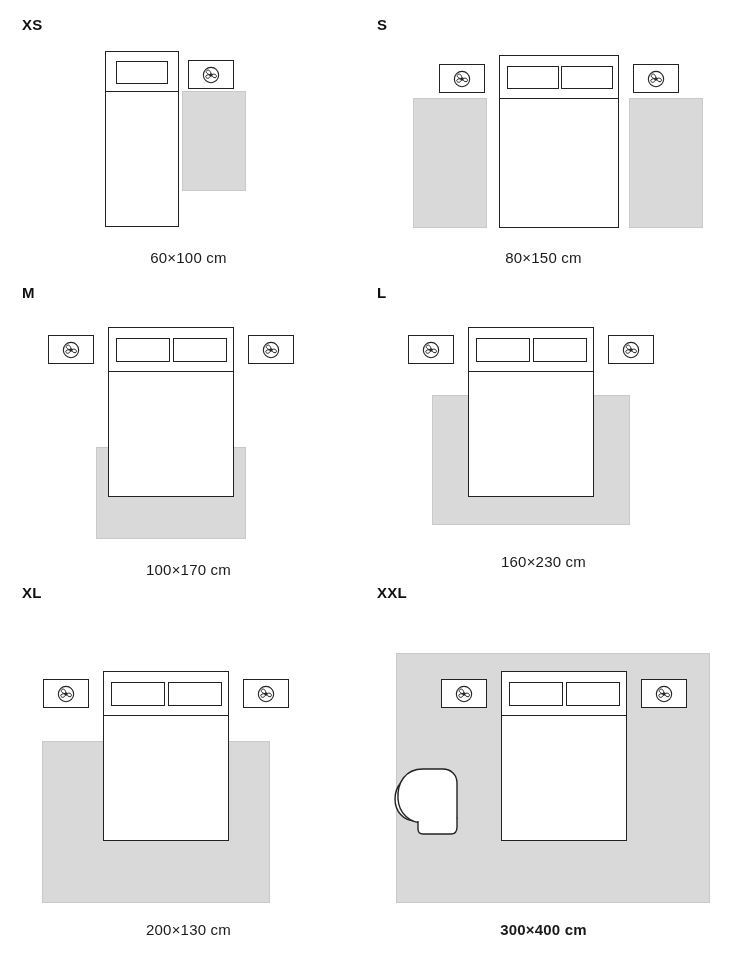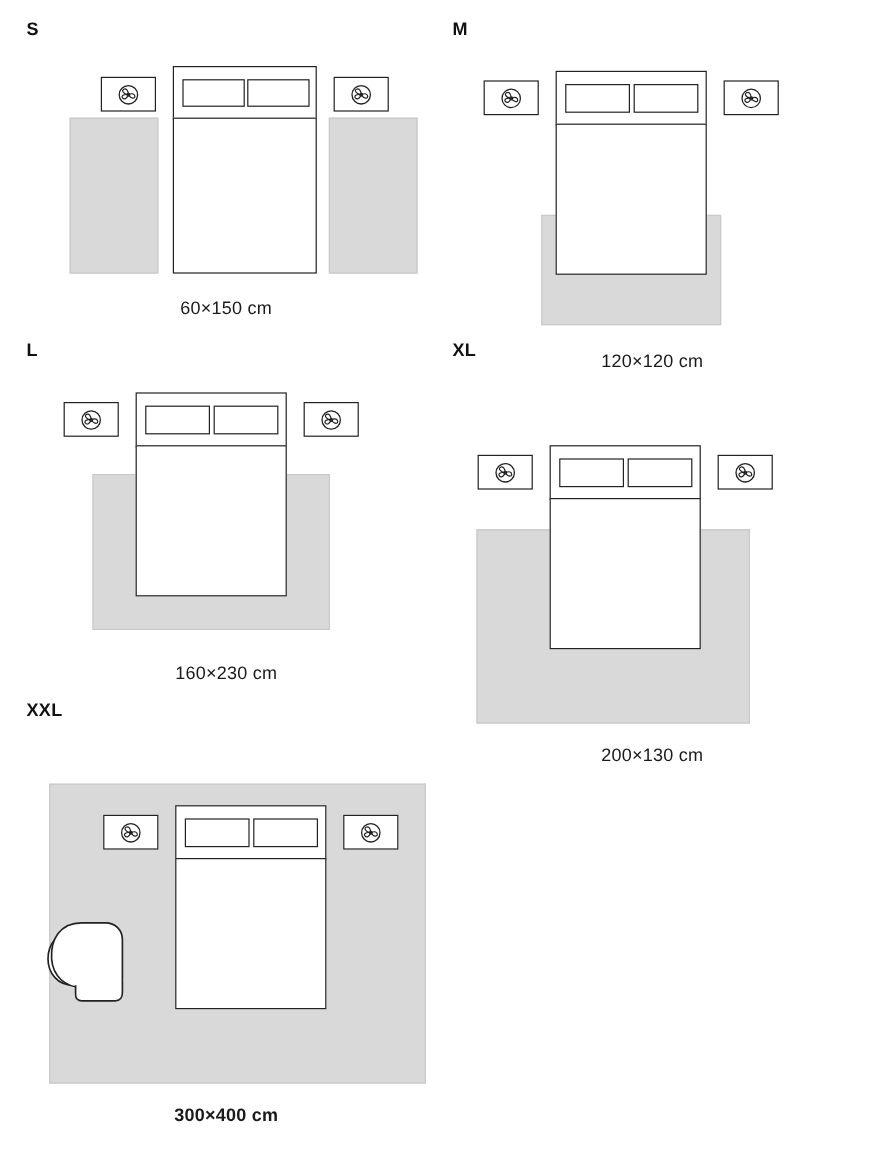--- a/index.html
+++ b/index.html
@@ -79,20 +79,46 @@
   .lamp-svg { display: block; }
   .chair {
     position: absolute;
   }
 </style>
 </head>
 <body>
 
 <div class="grid">
 
+  <div class="cell">
+    <div class="size-label">XS</div>
+    <div class="stage">
+
+      <div class="rug" style="left:166px; top:58px; width:62px; height:98px;"></div>
+
+      <div class="headboard" style="left:89px; top:18px; width:72px; height:40px;"></div>
+
+      <div class="pillow" style="left:100px; top:28px; width:50px; height:21px;"></div>
+
+      <div class="bed" style="left:89px; top:58px; width:72px; height:134px;"></div>
+
+      <div class="nightstand" style="left:172px; top:27px; width:44px; height:27px;">
+        <span>
+          <svg class="lamp-svg" width="20" height="20" viewBox="0 0 24 24">
+            <circle cx="12" cy="12" r="9.2" fill="none" stroke="#222" stroke-width="1.3"></circle>
+            <path d="M12 12 C12 7.5 9.6 5.2 7.3 6.4 C5.2 7.5 6.1 11 12 12 Z" fill="none" stroke="#222" stroke-width="1.2"></path>
+            <path d="M12 12 C16 9.9 18.6 11.3 18.5 13.7 C18.4 16 15.1 16.2 12 12 Z" fill="none" stroke="#222" stroke-width="1.2"></path>
+            <path d="M12 12 C10.4 16.2 7.6 16.9 6.1 15 C4.7 13.2 7 10.9 12 12 Z" fill="none" stroke="#222" stroke-width="1.2"></path>
+            <circle cx="12" cy="12" r="1.5" fill="none" stroke="#222" stroke-width="1.1"></circle>
+          </svg>
+        </span>
+      </div>
+      <div class="caption" style="top:216px;">60×100 cm</div>
+    </div>
+  </div>
 
   <div class="cell">
     <div class="size-label">S</div>
     <div class="stage">
 
       <div class="rug" style="left:42px; top:65px; width:72px; height:128px;"></div>
 
       <div class="rug" style="left:258px; top:65px; width:72px; height:128px;"></div>
 
       <div class="headboard" style="left:128px; top:22px; width:118px; height:43px;"></div>
@@ -117,21 +143,21 @@
         <span>
           <svg class="lamp-svg" width="20" height="20" viewBox="0 0 24 24">
             <circle cx="12" cy="12" r="9.2" fill="none" stroke="#222" stroke-width="1.3"></circle>
             <path d="M12 12 C12 7.5 9.6 5.2 7.3 6.4 C5.2 7.5 6.1 11 12 12 Z" fill="none" stroke="#222" stroke-width="1.2"></path>
             <path d="M12 12 C16 9.9 18.6 11.3 18.5 13.7 C18.4 16 15.1 16.2 12 12 Z" fill="none" stroke="#222" stroke-width="1.2"></path>
             <path d="M12 12 C10.4 16.2 7.6 16.9 6.1 15 C4.7 13.2 7 10.9 12 12 Z" fill="none" stroke="#222" stroke-width="1.2"></path>
             <circle cx="12" cy="12" r="1.5" fill="none" stroke="#222" stroke-width="1.1"></circle>
           </svg>
         </span>
       </div>
-      <div class="caption" style="top:216px;">60×150 cm</div>
+      <div class="caption" style="top:216px;">80×150 cm</div>
     </div>
   </div>
 
   <div class="cell">
     <div class="size-label">M</div>
     <div class="stage">
 
       <div class="rug" style="left:80px; top:146px; width:148px; height:90px;"></div>
 
       <div class="headboard" style="left:92px; top:26px; width:124px; height:44px;"></div>
@@ -156,21 +182,21 @@
         <span>
           <svg class="lamp-svg" width="20" height="20" viewBox="0 0 24 24">
             <circle cx="12" cy="12" r="9.2" fill="none" stroke="#222" stroke-width="1.3"></circle>
             <path d="M12 12 C12 7.5 9.6 5.2 7.3 6.4 C5.2 7.5 6.1 11 12 12 Z" fill="none" stroke="#222" stroke-width="1.2"></path>
             <path d="M12 12 C16 9.9 18.6 11.3 18.5 13.7 C18.4 16 15.1 16.2 12 12 Z" fill="none" stroke="#222" stroke-width="1.2"></path>
             <path d="M12 12 C10.4 16.2 7.6 16.9 6.1 15 C4.7 13.2 7 10.9 12 12 Z" fill="none" stroke="#222" stroke-width="1.2"></path>
             <circle cx="12" cy="12" r="1.5" fill="none" stroke="#222" stroke-width="1.1"></circle>
           </svg>
         </span>
       </div>
-      <div class="caption" style="top:260px;">120×120 cm</div>
+      <div class="caption" style="top:260px;">100×170 cm</div>
     </div>
   </div>
 
   <div class="cell">
     <div class="size-label">L</div>
     <div class="stage">
 
       <div class="rug" style="left:61px; top:94px; width:196px; height:128px;"></div>
 
       <div class="headboard" style="left:97px; top:26px; width:124px; height:44px;"></div>

